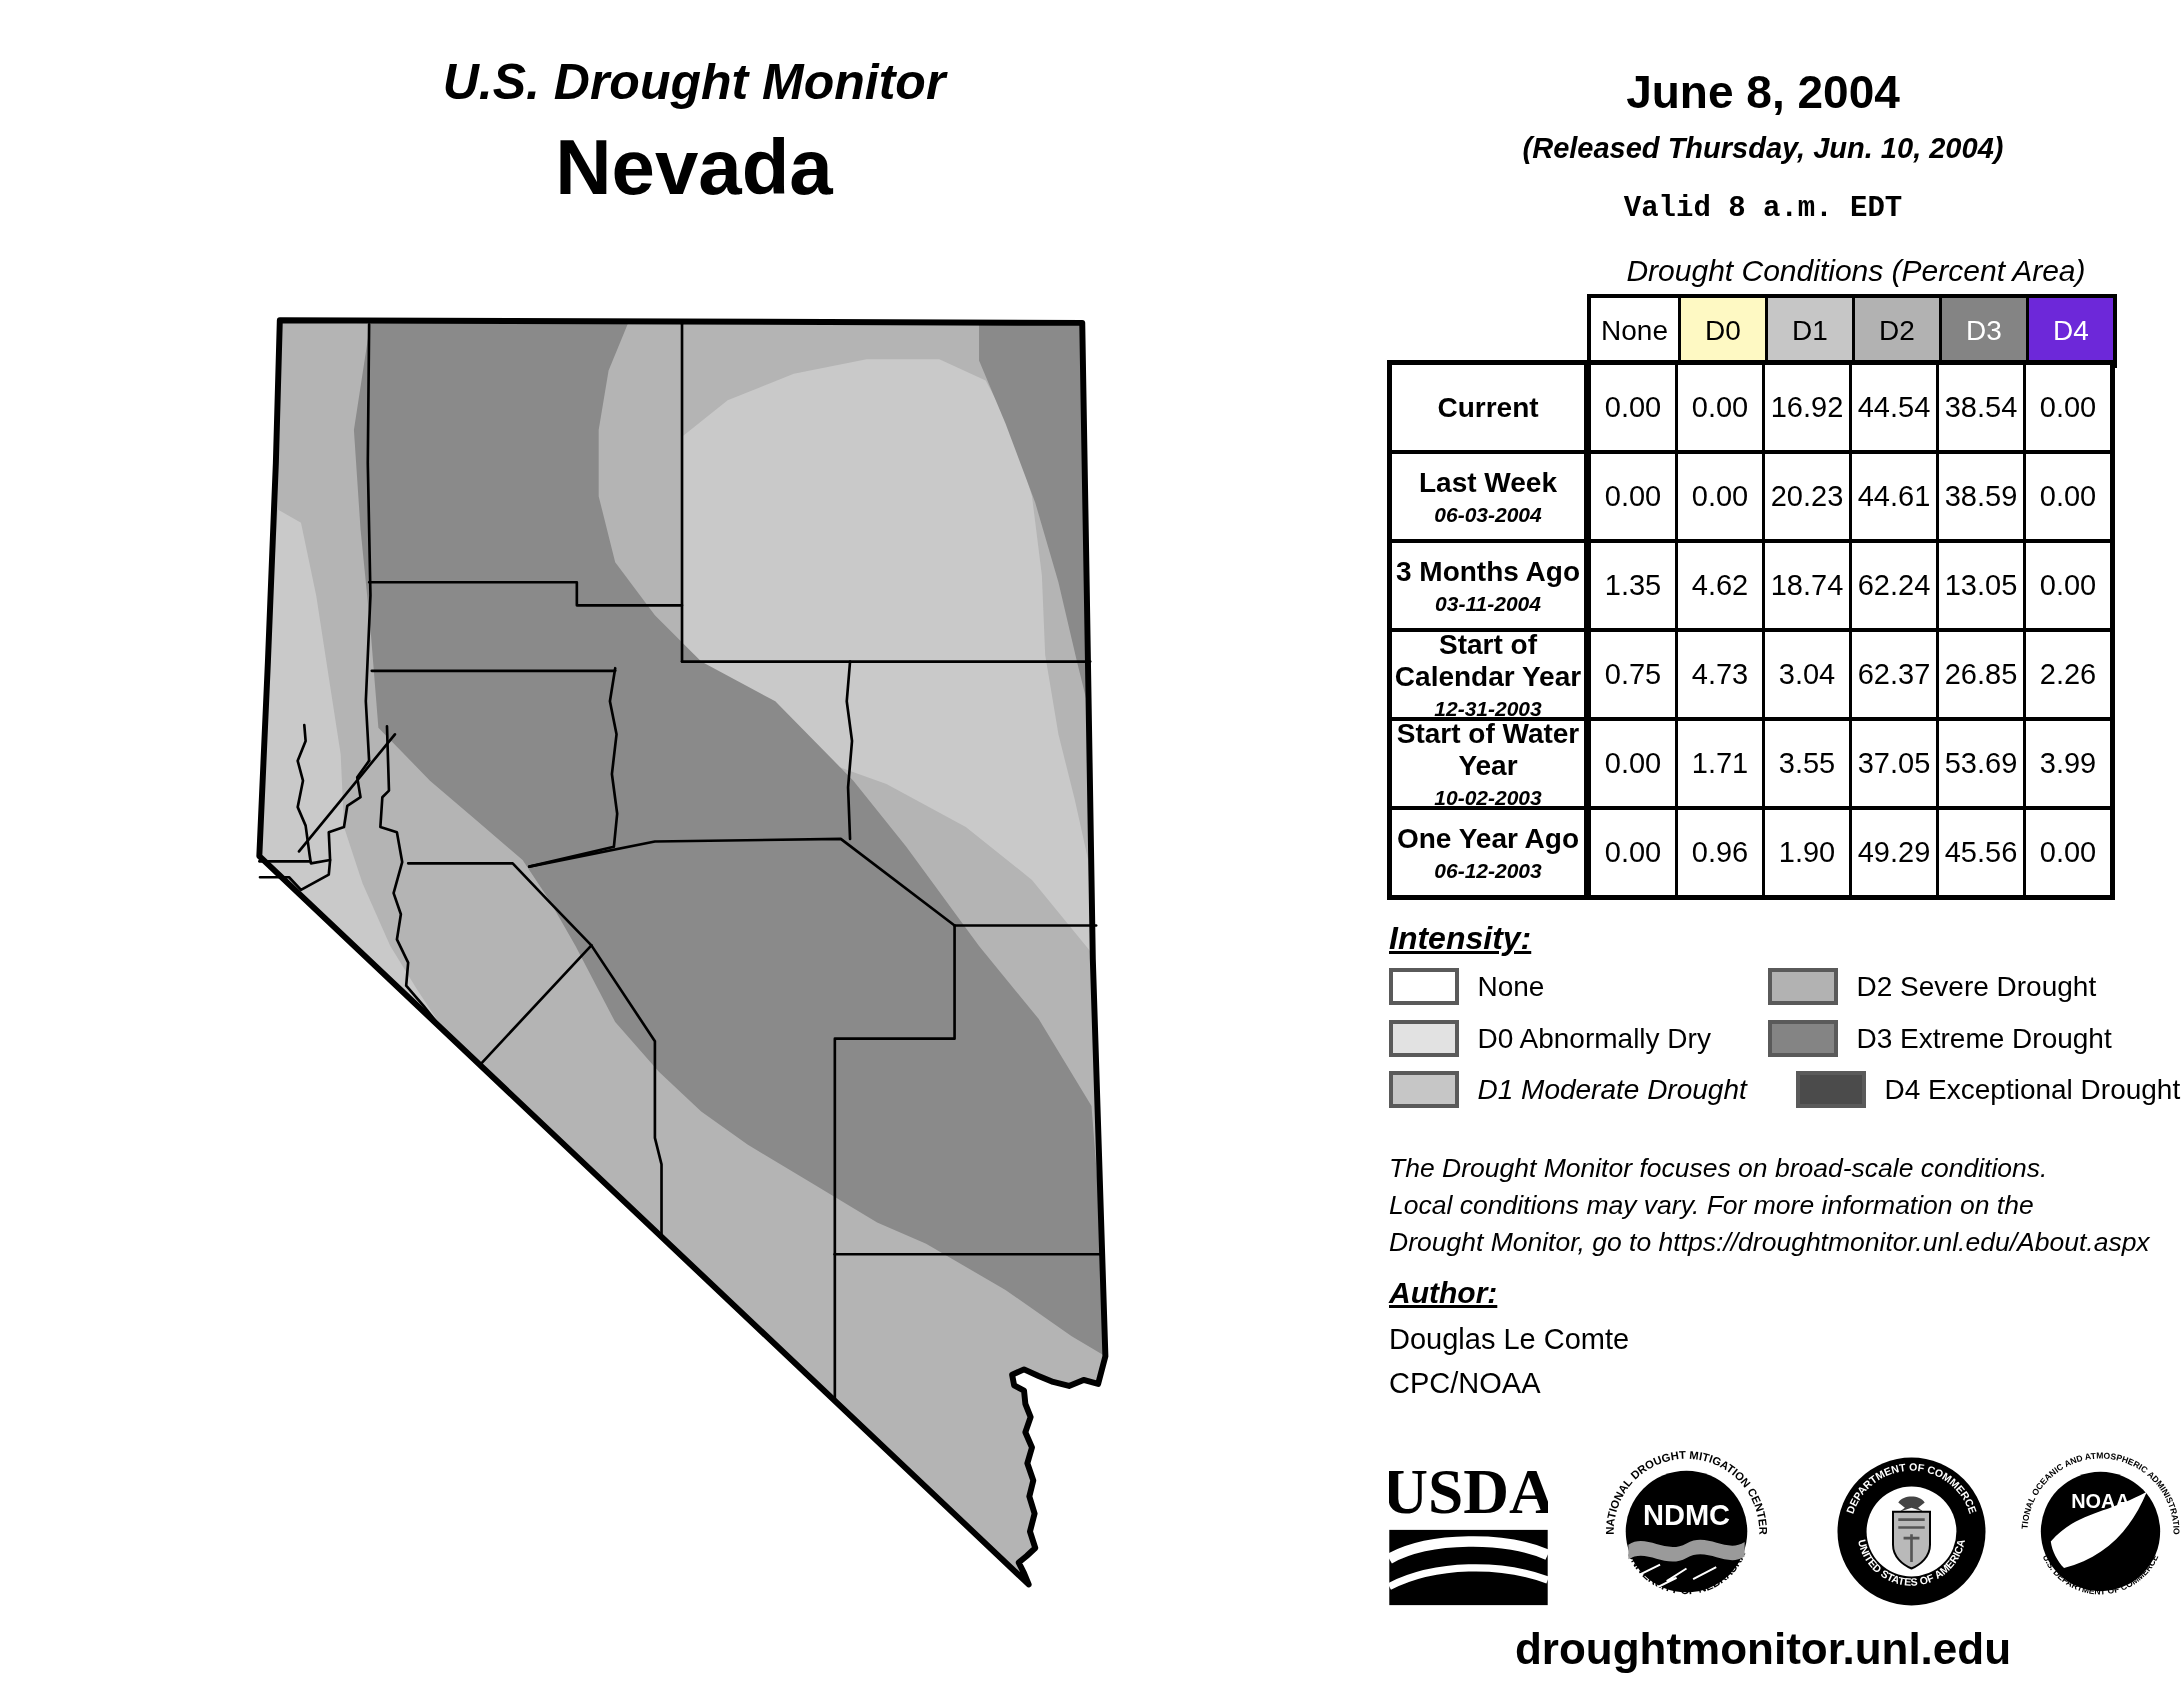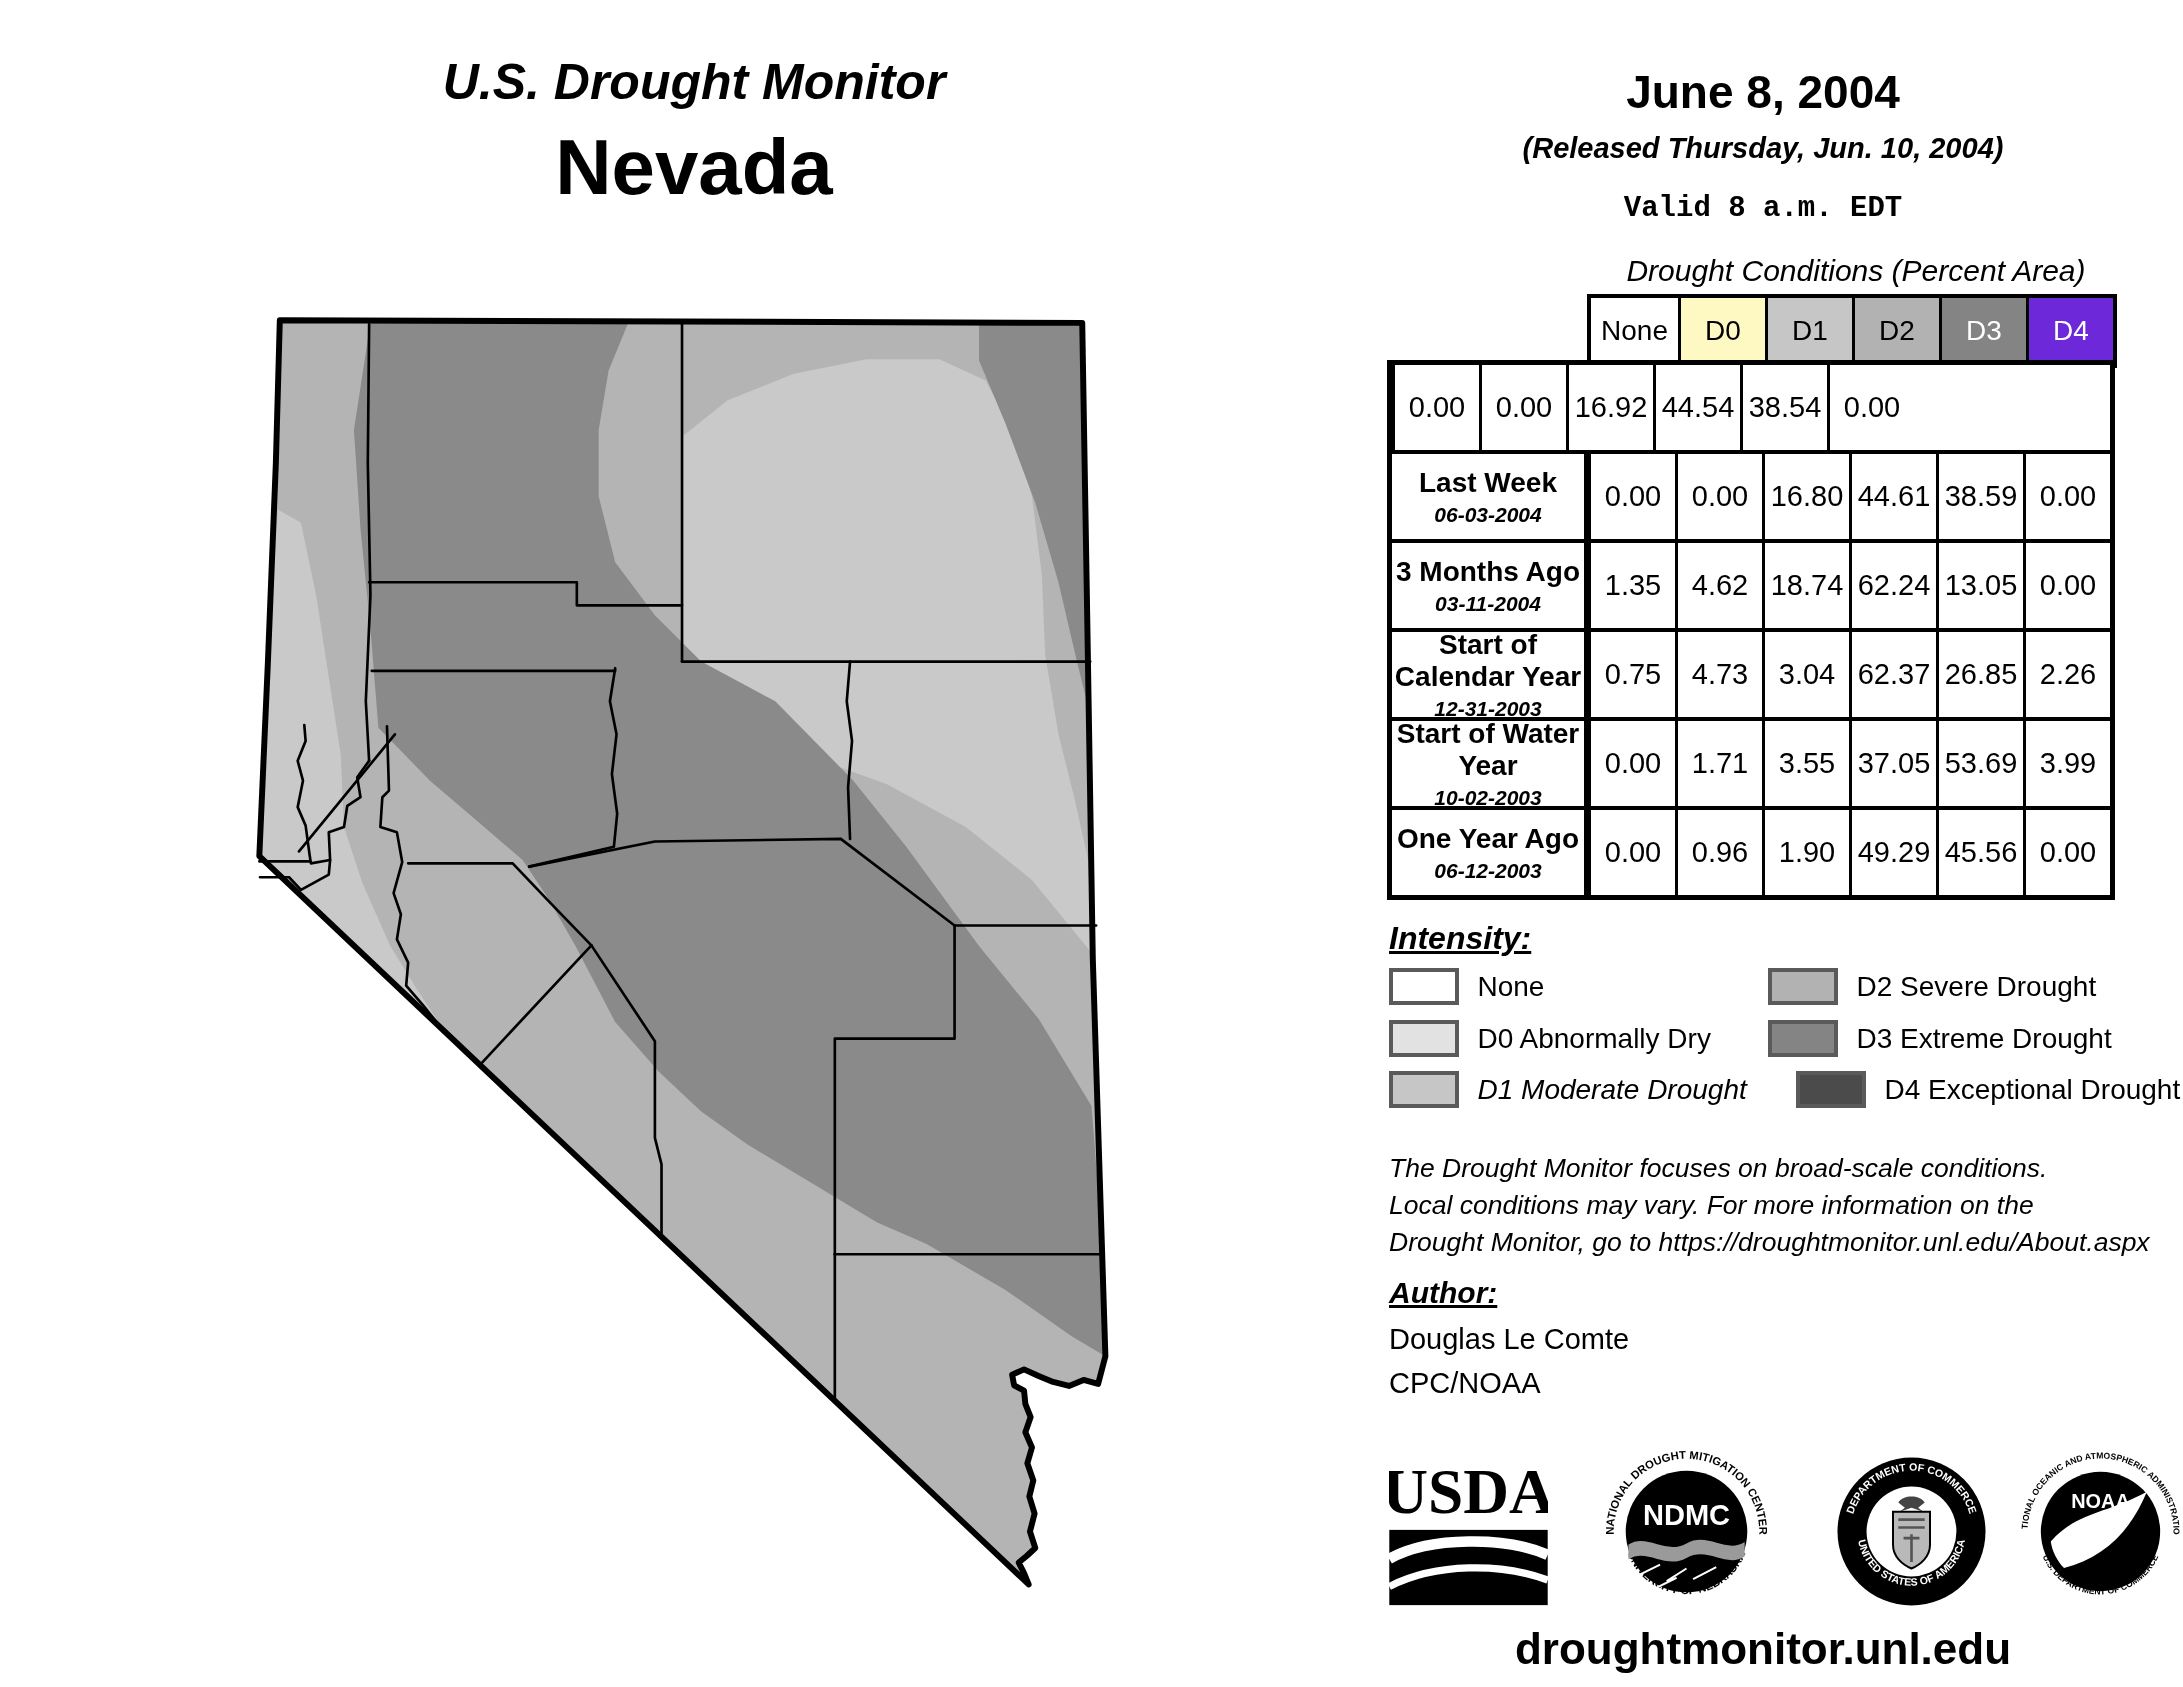--- a/index.html
+++ b/index.html
@@ -124,35 +124,38 @@
   <div id="dm-header">
     <div class="hcell" style="background: rgb(255, 255, 255);">None</div>
     <div class="hcell" style="background: #fef9c3;">D0</div>
     <div class="hcell" style="background: rgb(198, 198, 198);">D1</div>
     <div class="hcell" style="background: rgb(178, 178, 178);">D2</div>
     <div class="hcell hdr-dark" style="background: rgb(132, 132, 132);">D3</div>
     <div class="hcell hdr-dark" style="background: #6d28d9;">D4</div>
   </div>
   <div id="dm-body">
     <div class="trow">
+      <div class="labelcell">
+        <div class="rowlabel">Current</div>
+      </div>
       <div class="vcell">0.00</div>
       <div class="vcell">0.00</div>
       <div class="vcell">16.92</div>
       <div class="vcell">44.54</div>
       <div class="vcell">38.54</div>
       <div class="vcell">0.00</div>
     </div>
     <div class="trow">
       <div class="labelcell">
         <div class="rowlabel">Last Week</div>
         <div class="rowsub">06-03-2004</div>
       </div>
       <div class="vcell">0.00</div>
       <div class="vcell">0.00</div>
-      <div class="vcell">16.80</div>
+      <div class="vcell">20.23</div>
       <div class="vcell">44.61</div>
       <div class="vcell">38.59</div>
       <div class="vcell">0.00</div>
     </div>
     <div class="trow">
       <div class="labelcell">
         <div class="rowlabel">3 Months Ago</div>
         <div class="rowsub">03-11-2004</div>
       </div>
       <div class="vcell">1.35</div>

